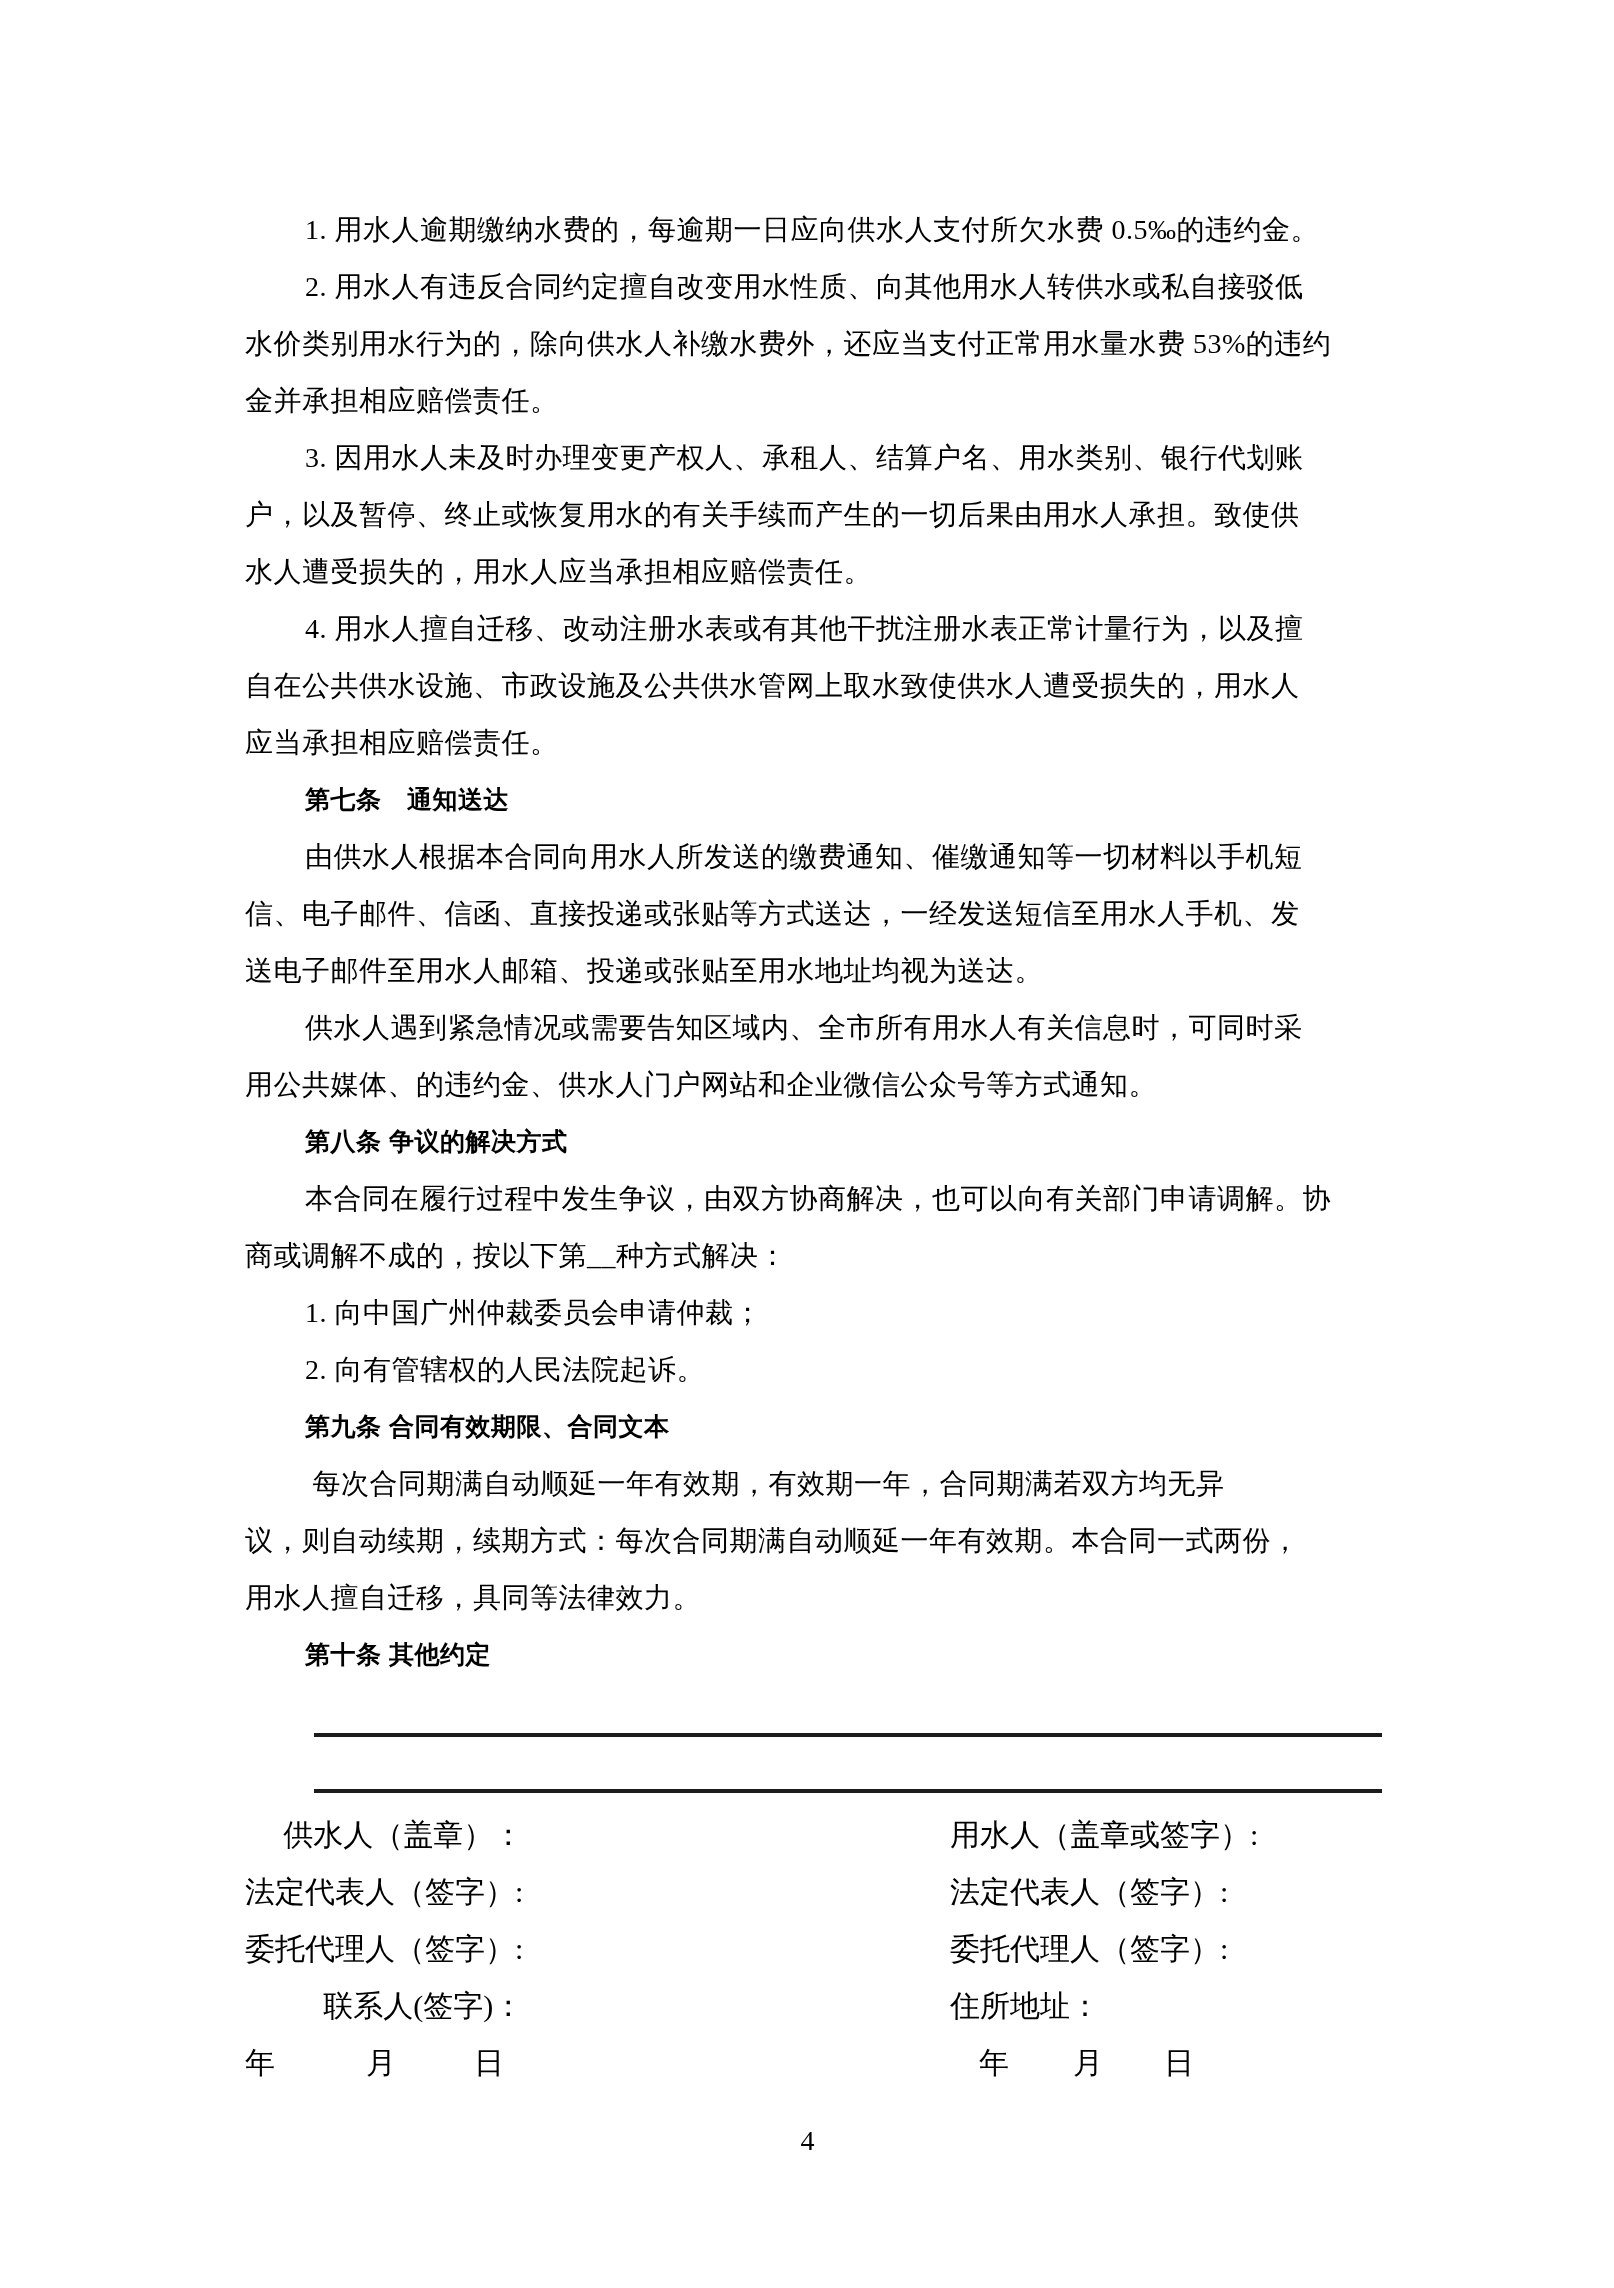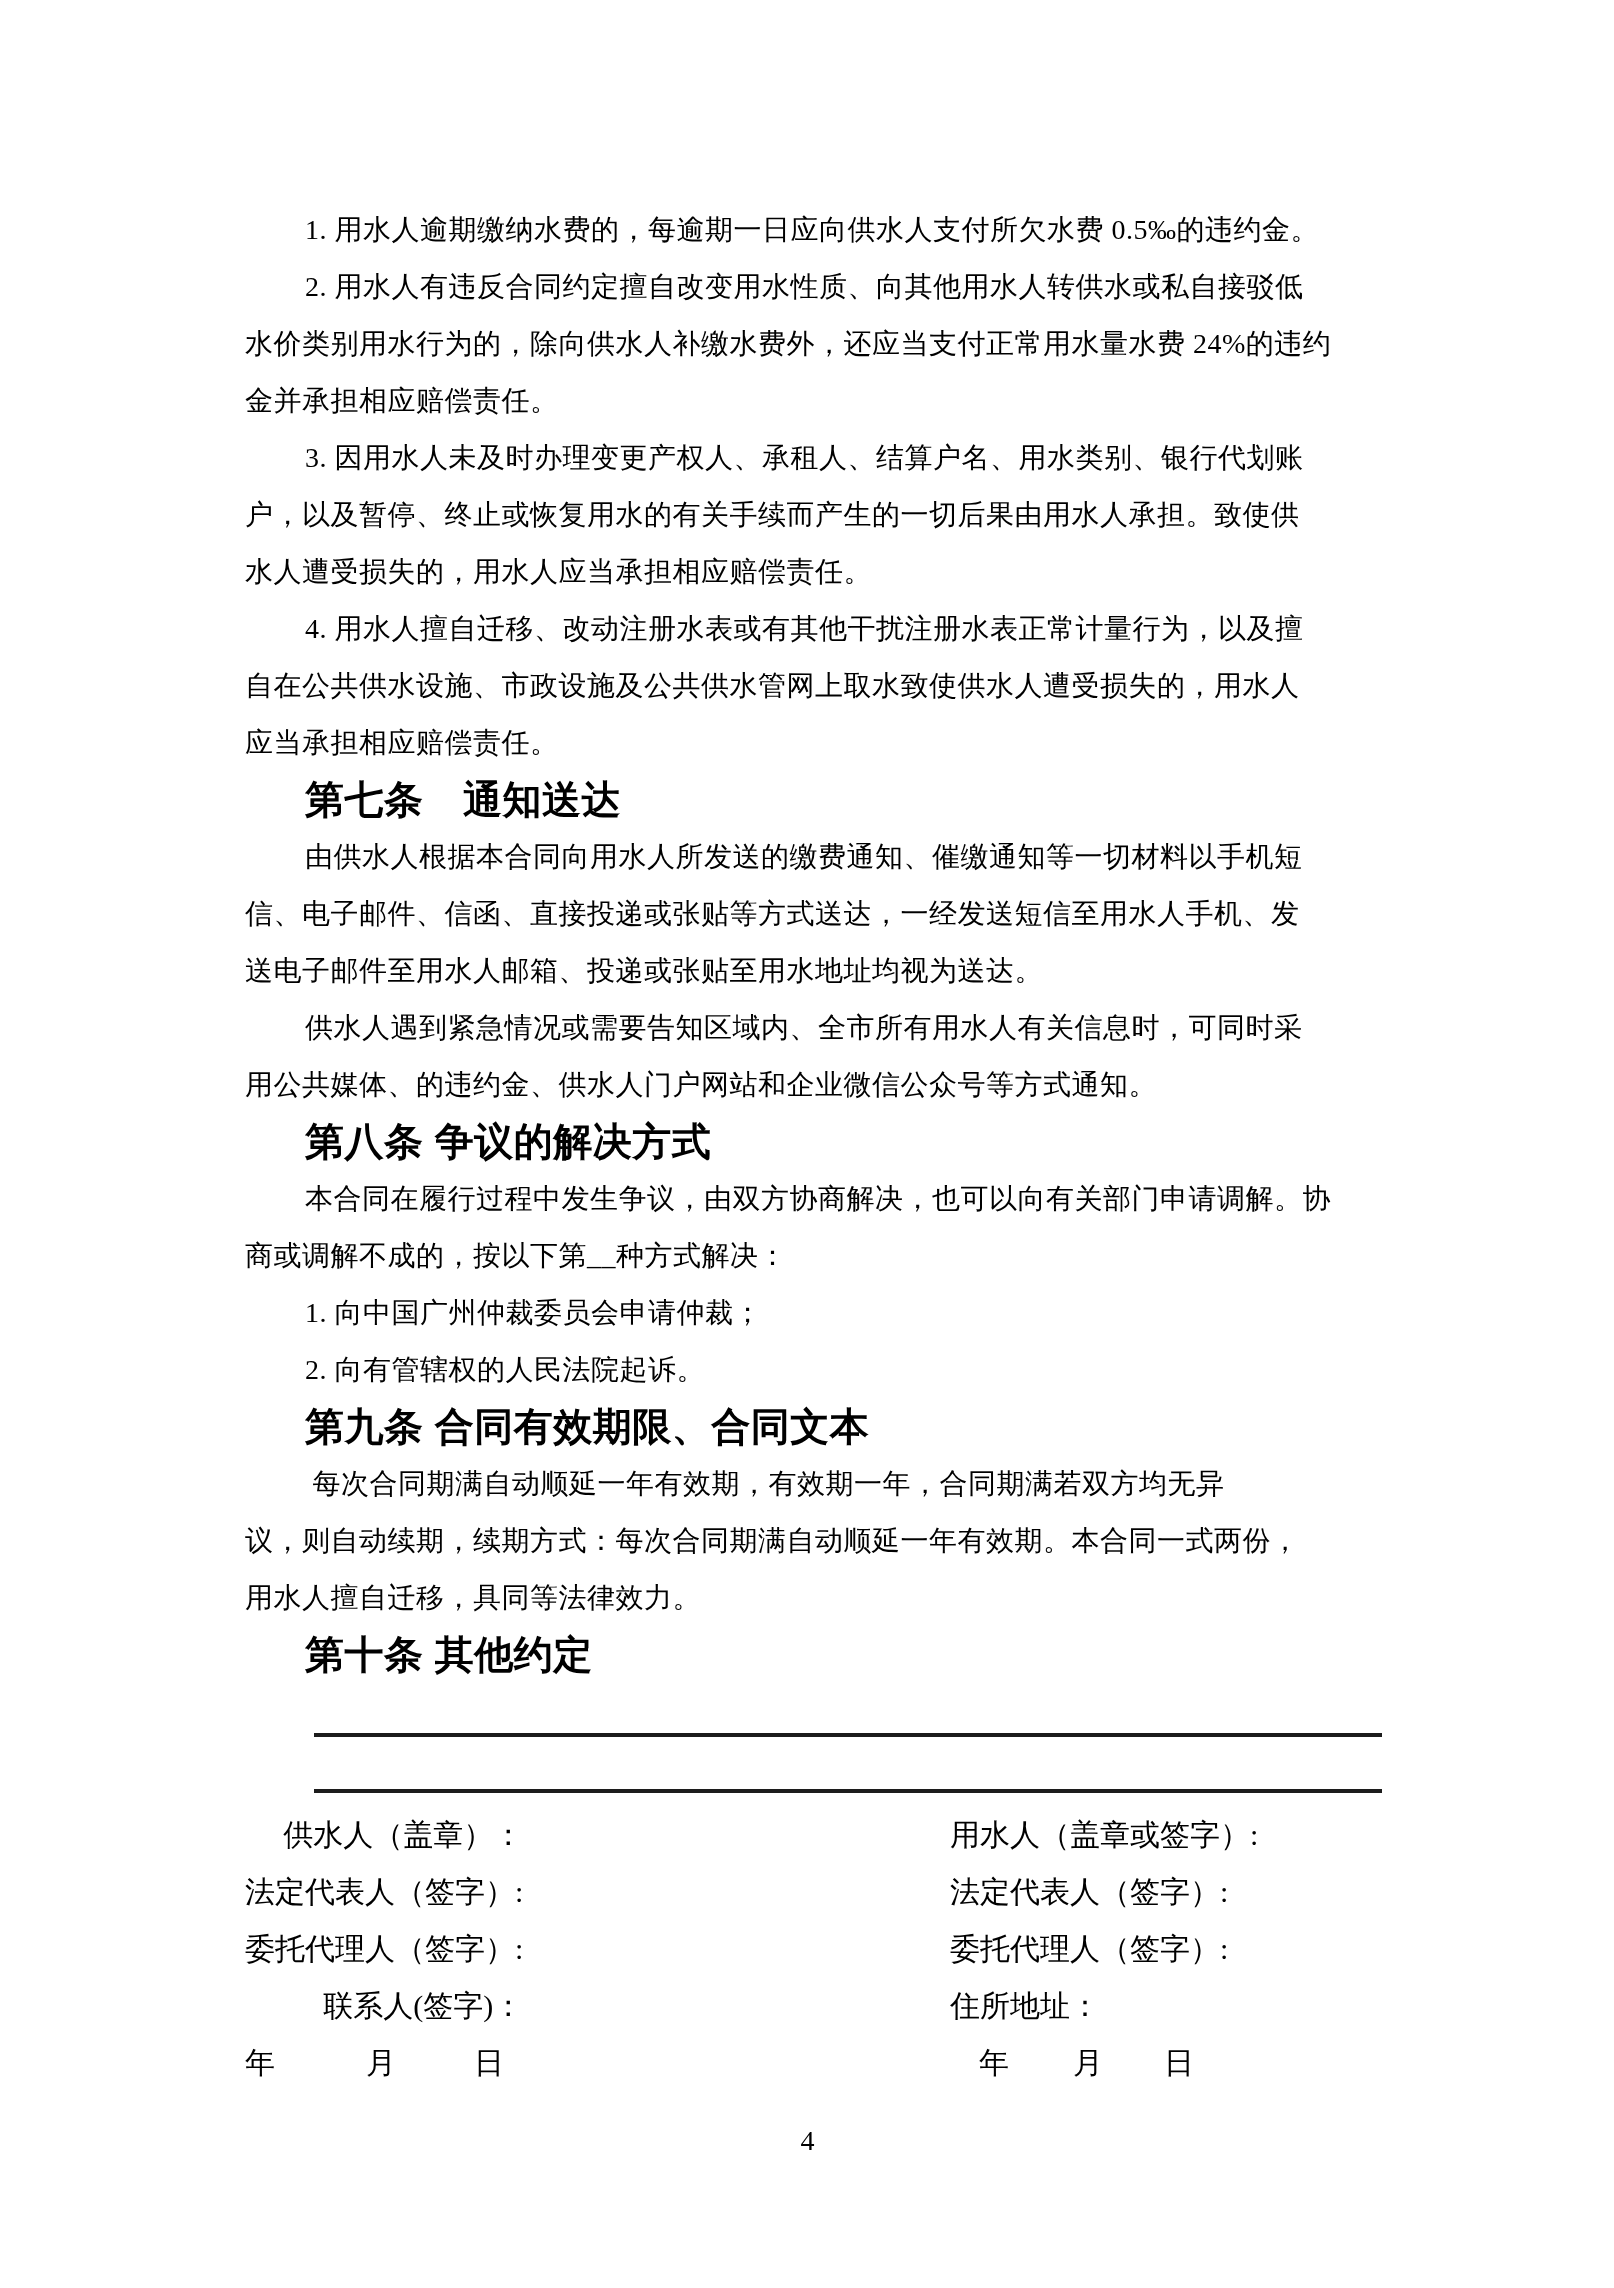--- a/index.html
+++ b/index.html
@@ -22,21 +22,21 @@
     height: 57px;
     line-height: 57px;
     font-size: 28px;
     white-space: pre;
     letter-spacing: 0.5px;
   }
   .line.indent { padding-left: 60px; }
   .line.heading {
     font-family: "Liberation Sans", "DejaVu Sans", sans-serif;
     font-weight: 700;
-    font-size: 39px;
+    font-size: 25px;
   }
   .fill-line {
     position: absolute;
     left: 314px;
     width: 1068px;
     height: 3.6px;
     background: #1c1c1c;
   }
   .fill-line.first  { top: 1733px; }
   .fill-line.second { top: 1789px; }
@@ -69,21 +69,21 @@
   }
 </style>
 </head>
 <body>
 
 <div class="page">
 
   <div class="content">
     <div class="line indent">1. 用水人逾期缴纳水费的，每逾期一日应向供水人支付所欠水费 0.5‰的违约金。</div>
     <div class="line indent">2. 用水人有违反合同约定擅自改变用水性质、向其他用水人转供水或私自接驳低</div>
-    <div class="line">水价类别用水行为的，除向供水人补缴水费外，还应当支付正常用水量水费 24%的违约</div>
+    <div class="line">水价类别用水行为的，除向供水人补缴水费外，还应当支付正常用水量水费 53%的违约</div>
     <div class="line">金并承担相应赔偿责任。</div>
     <div class="line indent">3. 因用水人未及时办理变更产权人、承租人、结算户名、用水类别、银行代划账</div>
     <div class="line">户，以及暂停、终止或恢复用水的有关手续而产生的一切后果由用水人承担。致使供</div>
     <div class="line">水人遭受损失的，用水人应当承担相应赔偿责任。</div>
     <div class="line indent">4. 用水人擅自迁移、改动注册水表或有其他干扰注册水表正常计量行为，以及擅</div>
     <div class="line">自在公共供水设施、市政设施及公共供水管网上取水致使供水人遭受损失的，用水人</div>
     <div class="line">应当承担相应赔偿责任。</div>
     <div class="line indent heading">第七条　通知送达</div>
     <div class="line indent">由供水人根据本合同向用水人所发送的缴费通知、催缴通知等一切材料以手机短</div>
     <div class="line">信、电子邮件、信函、直接投递或张贴等方式送达，一经发送短信至用水人手机、发</div>

